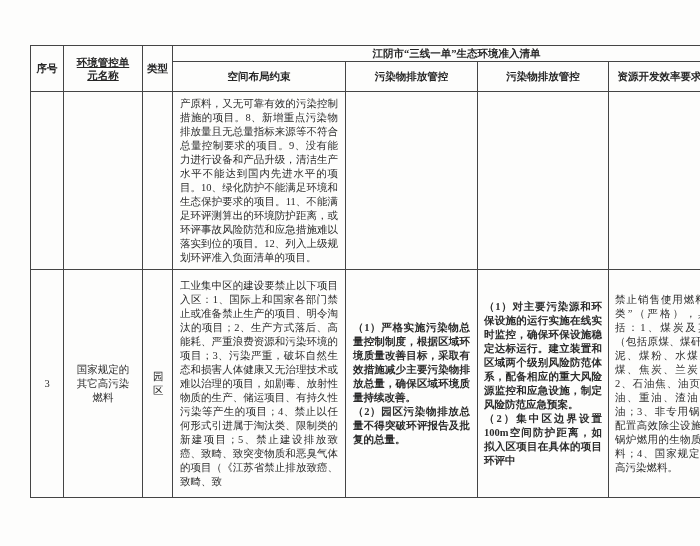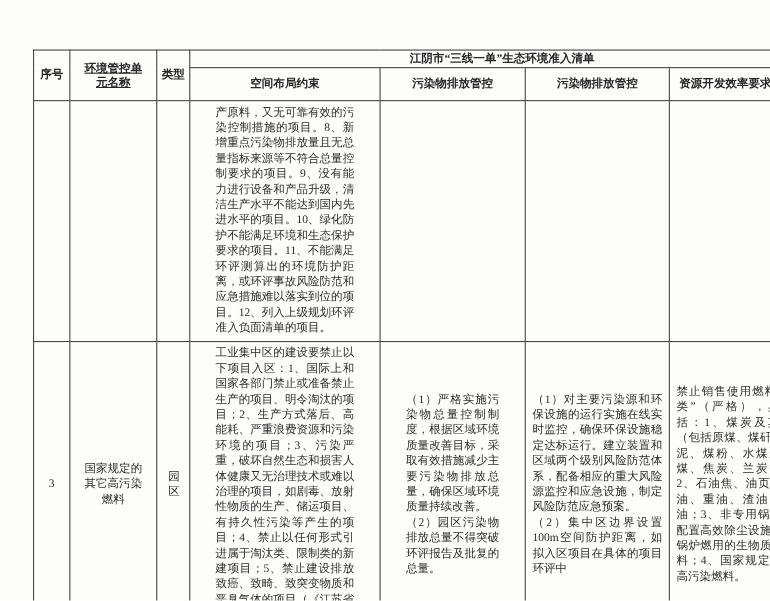--- a/index.html
+++ b/index.html
@@ -31,28 +31,28 @@
   }
   th {
     font-weight: bold;
     text-align: center;
     padding: 1px 2px;
     line-height: 13px;
   }
   th.pad-wide { padding: 1px 12px; text-decoration: underline; }
   th.resource-h { padding-right: 32px; } 
   td {
-    padding: 4px 23px;
+    padding: 4px 7px;
     text-align: justify;
     line-height: 14px;
     color: #2b2b2b;
   }
   td.center { text-align: center; padding: 2px 10px; }
   td.tight { padding: 4px 6px; }
-  .prewrap { white-space: pre-line; }
+  .prewrap { white-space: pre-line; font-weight: bold; }
   .page-number {
     position: absolute;
     left: 0; right: 0;
     top: 512px;
     text-align: center;
     font-size: 11px;
     color: #333;
     letter-spacing: 1px;
   }
 </style>

